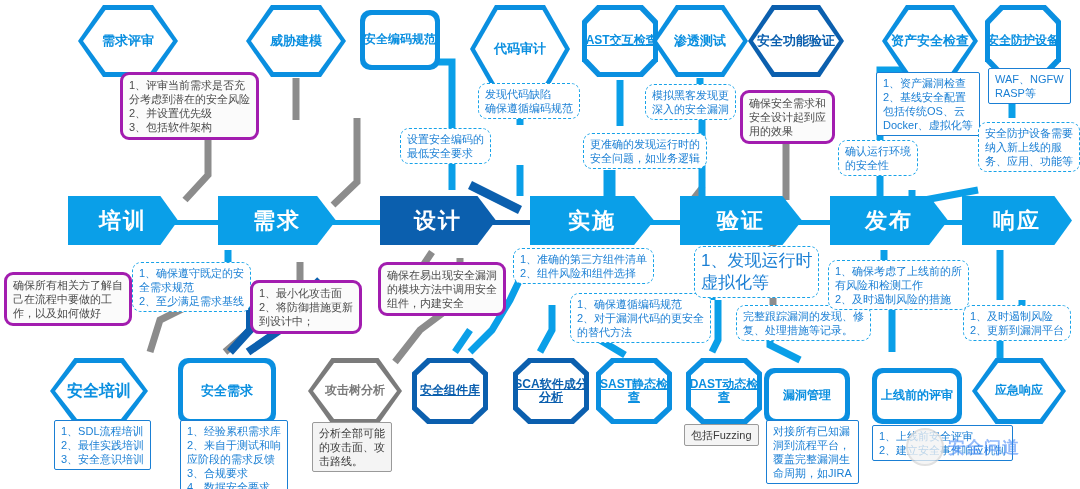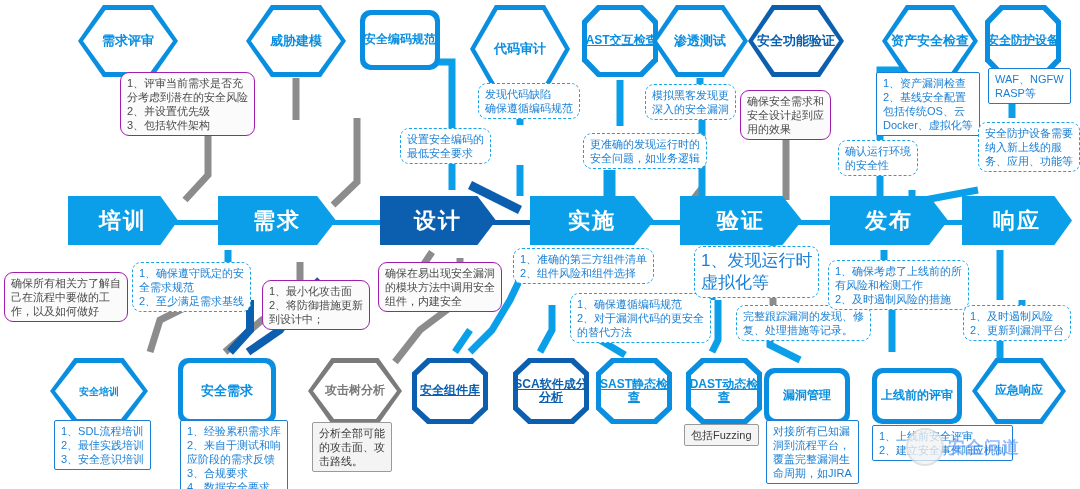--- a/index.html
+++ b/index.html
@@ -80,21 +80,21 @@
   
   .note{
     position:absolute;
     box-sizing:border-box;
     line-height:1.28;
     z-index:5;
     background:#ffffff;
     padding:3px 6px;
   }
   .note-grey{
-    border:1px solid #a21caf;
+    border:3px solid #a21caf;
     border-radius:9px;
     color:#4a4a4a;
     background:#fbfbfb;
   }
   .note-dash{
     border:1px dashed #17a2e8;
     border-radius:9px;
     color:#1a7fd4;
   }
   .note-solid{
@@ -363,21 +363,21 @@
     <span class="ln">己在流程中要做的工</span>
     <span class="ln">作，以及如何做好</span>
   </div>
 
   <div class="note note-dash" style="left:132px;top:262px;font-size:11px;">
     <span class="ln">1、确保遵守既定的安</span>
     <span class="ln">全需求规范</span>
     <span class="ln">2、至少满足需求基线</span>
   </div>
 
-  <div class="note note-grey" style="left:262px;top:280px;font-size:11px;">
+  <div class="note note-grey" style="left:250px;top:280px;font-size:11px;">
     <span class="ln">1、最小化攻击面</span>
     <span class="ln">2、将防御措施更新</span>
     <span class="ln">到设计中；</span>
   </div>
 
   <div class="note note-grey" style="left:378px;top:262px;font-size:11px;">
     <span class="ln">确保在易出现安全漏洞</span>
     <span class="ln">的模块方法中调用安全</span>
     <span class="ln">组件，内建安全</span>
   </div>
@@ -407,21 +407,21 @@
     <span class="ln">1、确保考虑了上线前的所</span>
     <span class="ln">有风险和检测工作</span>
     <span class="ln">2、及时遏制风险的措施</span>
   </div>
 
   <div class="note note-dash" style="left:963px;top:305px;font-size:11px;">
     <span class="ln">1、及时遏制风险</span>
     <span class="ln">2、更新到漏洞平台</span>
   </div>
 
-  <div class="hexwrap" style="left:50px;top:358px;width:98px;height:66px;font-size:10px;">
+  <div class="hexwrap" style="left:50px;top:358px;width:98px;height:66px;font-size:16px;">
     <div class="outer"></div>
     <div class="inner"></div>
     <div class="txt">
         <span>安全培训</span>
       </div>
   </div>
 
   <div class="rsqwrap" style="left:178px;top:358px;width:98px;height:66px;font-size:13px;">
     <div class="outer"></div>
     <div class="inner"></div>

